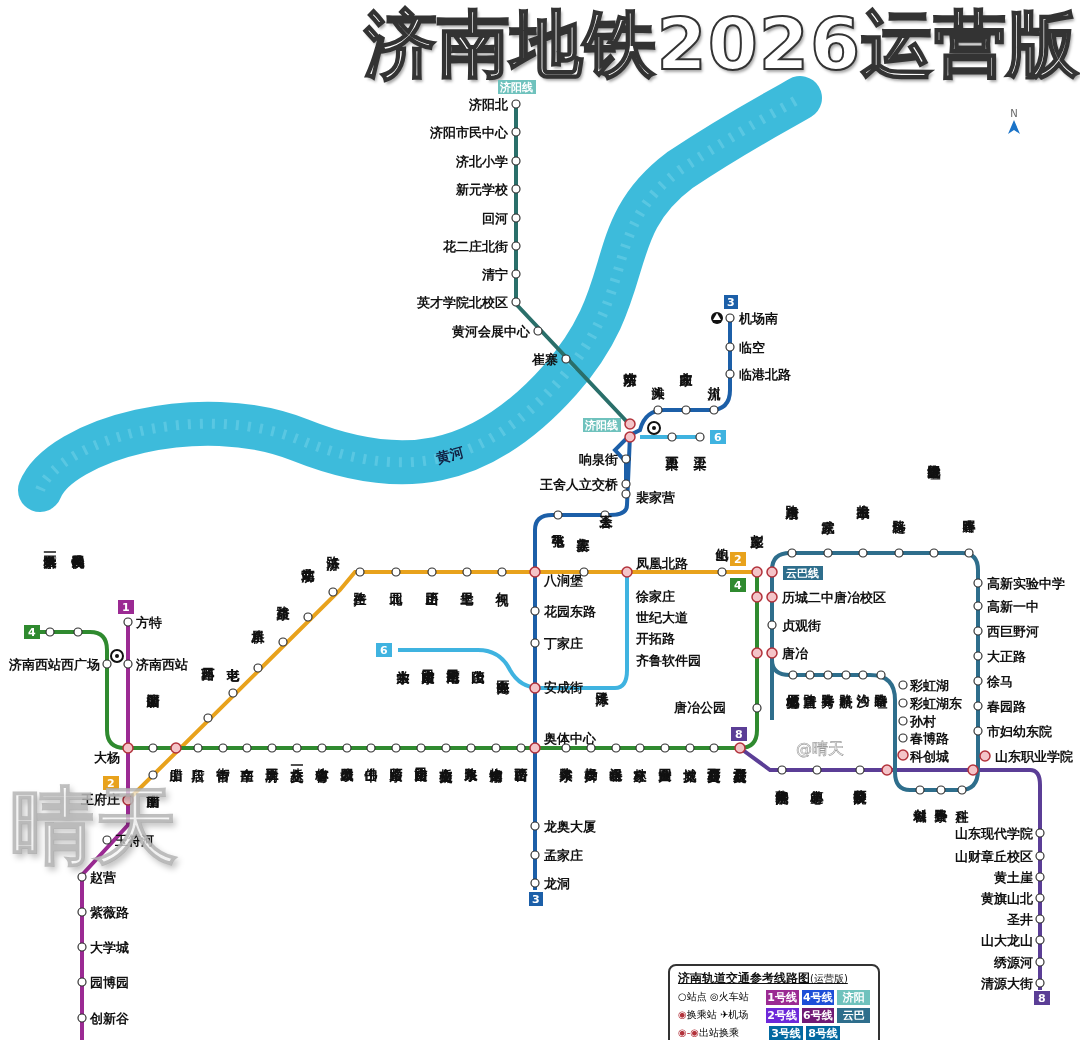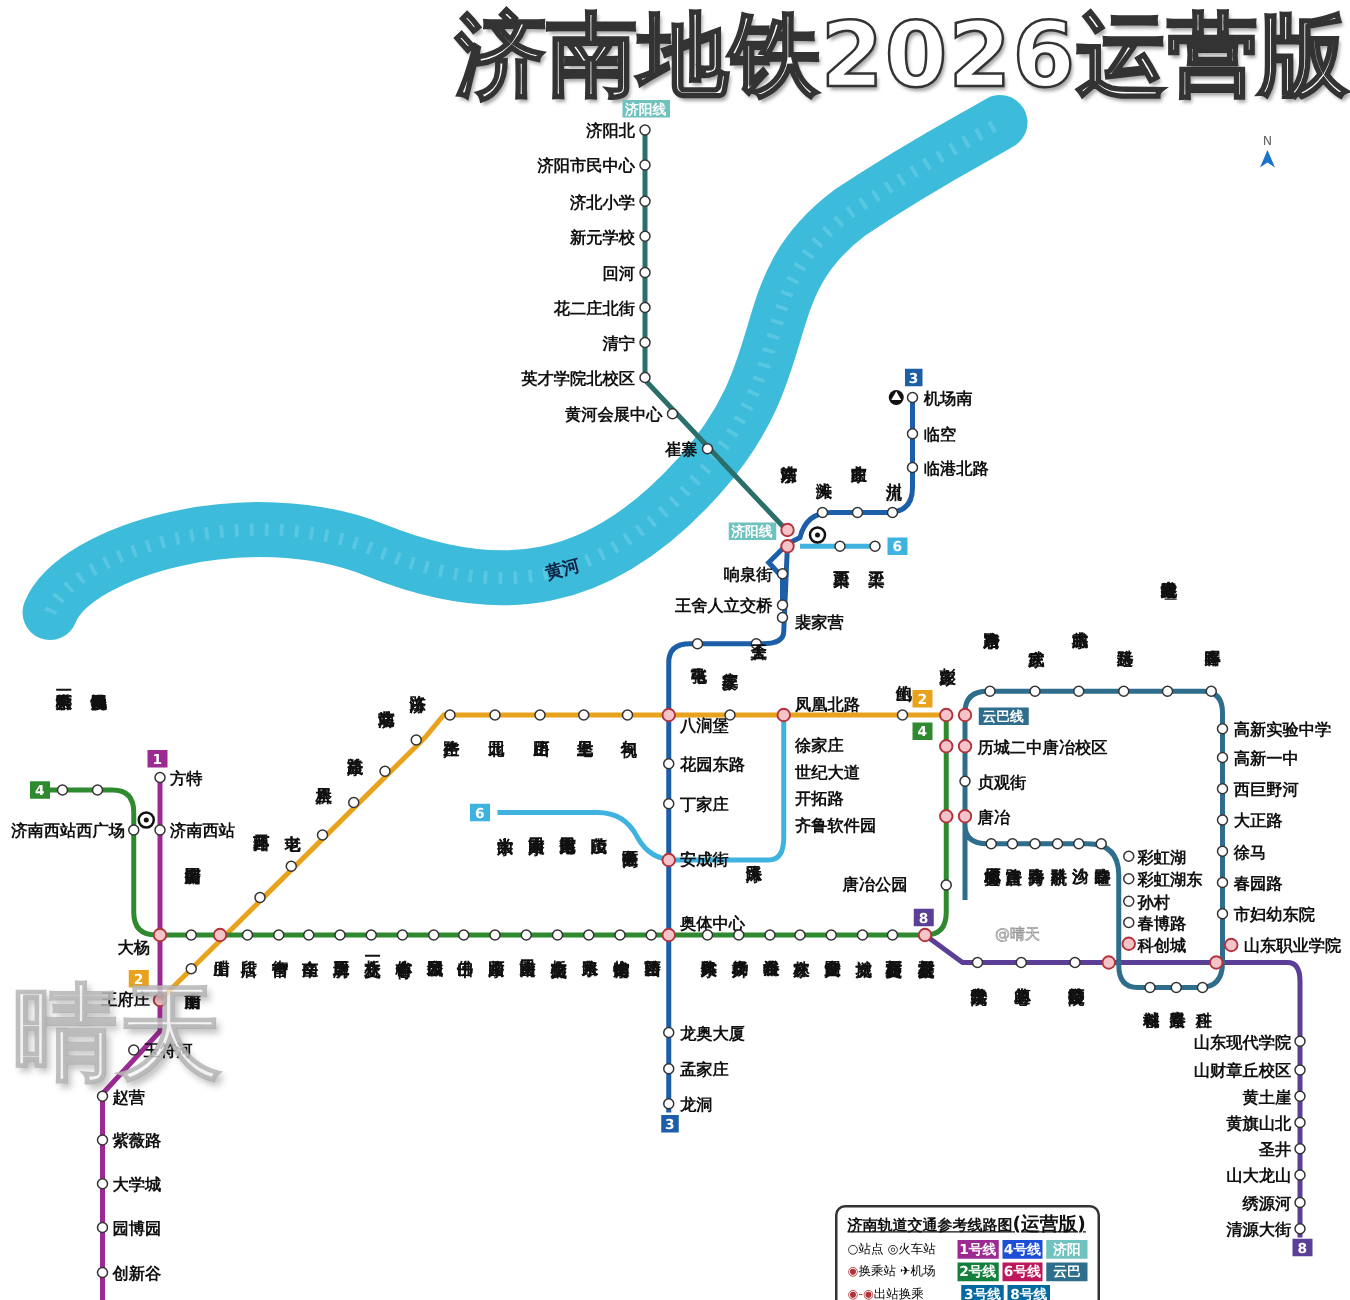--- a/index.html
+++ b/index.html
@@ -6,29 +6,29 @@
   body { width: 1080px; height: 1040px; position: relative; overflow: hidden;
          font-family: "DejaVu Sans", "Liberation Sans", sans-serif; }
   #title { position: absolute; left: 0; top: 2px; width: 1080px; text-align: right;
            font-size: 72px; font-weight: bold; color: #ffffff; letter-spacing: 1px;
            -webkit-text-stroke: 2px #333; text-shadow: 2px 3px 3px rgba(0,0,0,0.35); line-height: 84px; }
   svg#map { position: absolute; left: 0; top: 0; }
   .badge-text { font-size: 11px; font-weight: bold; fill: #fff; }
   #legend { position: absolute; left: 668px; top: 964px; width: 212px; height: 90px;
             border: 2px solid #333; border-radius: 8px; background: #fff; padding: 4px 8px; box-sizing: border-box; }
   #legend .ltitle { font-size: 12px; font-weight: bold; color: #111; text-decoration: underline; }
-  #legend .ltitle small { font-size: 15px; font-weight: bold; }
+  #legend .ltitle small { font-size: 10px; font-weight: normal; }
   #legend .row { display: flex; align-items: flex-start; font-size: 10px; margin-top: 3px; }
   #legend .sym { width: 88px; white-space: nowrap; }
   #legend .chip { display: inline-block; width: 34px; height: 15px; margin-left: 3px; color: #fff;
                   font-size: 11px; text-align: center; line-height: 15px; font-weight: bold; }
   #watermark { position: absolute; left: 10px; top: 770px; font-size: 84px; font-weight: bold;
                color: rgba(255,255,255,0.7); -webkit-text-stroke: 1px rgba(150,150,150,0.6);
                text-shadow: 3px 4px 6px rgba(0,0,0,0.25); }
-  #weibo { position: absolute; left: 796px; top: 739px; font-size: 12px; color: rgba(255,255,255,0.9);
+  #weibo { position: absolute; left: 796px; top: 739px; font-size: 16px; color: rgba(255,255,255,0.9);
            -webkit-text-stroke: 0.6px #999; }
   #north { position: absolute; left: 1006px; top: 108px; text-align: center; width: 16px; }
   #north .n { font-size: 10px; color: #666; }
 </style>
 </head>
 <body>
 
 <div id="title">济南地铁2026运营版</div>
 
 <svg id="map" width="1080" height="1040" viewBox="0 0 1080 1040">
@@ -456,22 +456,22 @@
 <div id="legend">
   <div class="ltitle"><span>济南轨道交通参考线路图</span><small>(运营版)</small></div>
   <div class="row">
     <div class="sym"><span>○</span><span>站点</span> <span>◎</span><span>火车站</span></div>
     <span class="chip" style="background:#9b2a93">1号线</span>
     <span class="chip" style="background:#1d4ed8">4号线</span>
     <span class="chip" style="background:#6fc2bd">济阳线</span>
   </div>
   <div class="row">
     <div class="sym"><span style="color:#b2323b">◉</span><span>换乘站</span> <span>✈</span><span>机场</span></div>
-    <span class="chip" style="background:#15803d">2号线</span>
-    <span class="chip" style="background:#be185d">6号线</span>
+    <span class="chip" style="background:#6d28d9">2号线</span>
+    <span class="chip" style="background:#701a75">6号线</span>
     <span class="chip" style="background:#2e6e8c">云巴线</span>
   </div>
   <div class="row">
     <div class="sym"><span style="color:#b2323b">◉-◉</span><span>出站换乘</span></div>
     <span class="chip" style="background:#0369a1">3号线</span>
     <span class="chip" style="background:#0369a1">8号线</span>
   </div>
 </div>
 
 </body></html>

